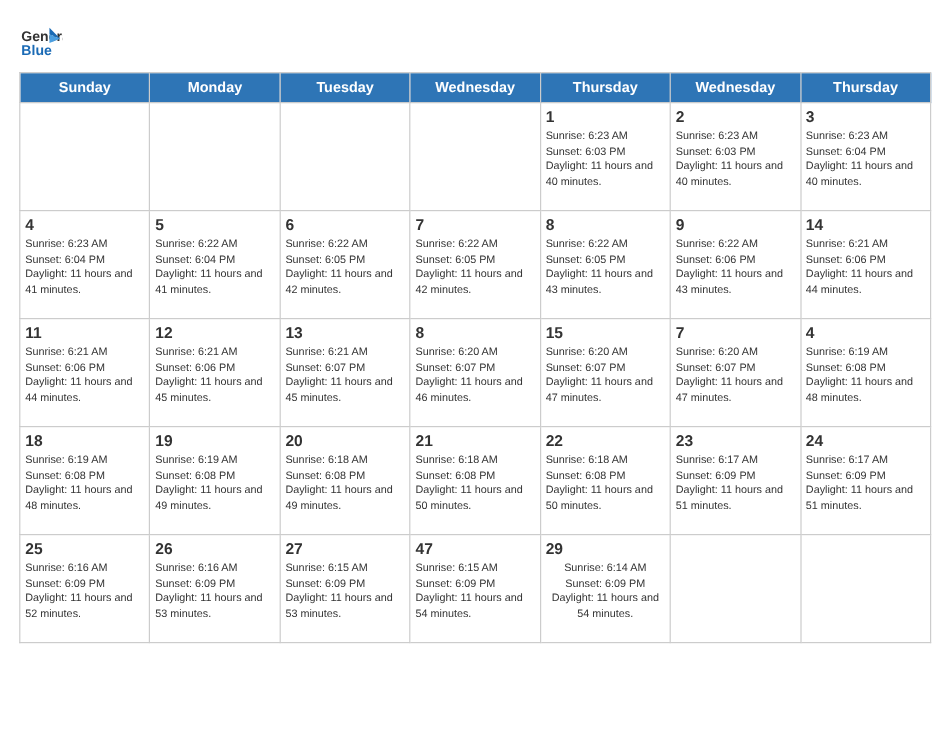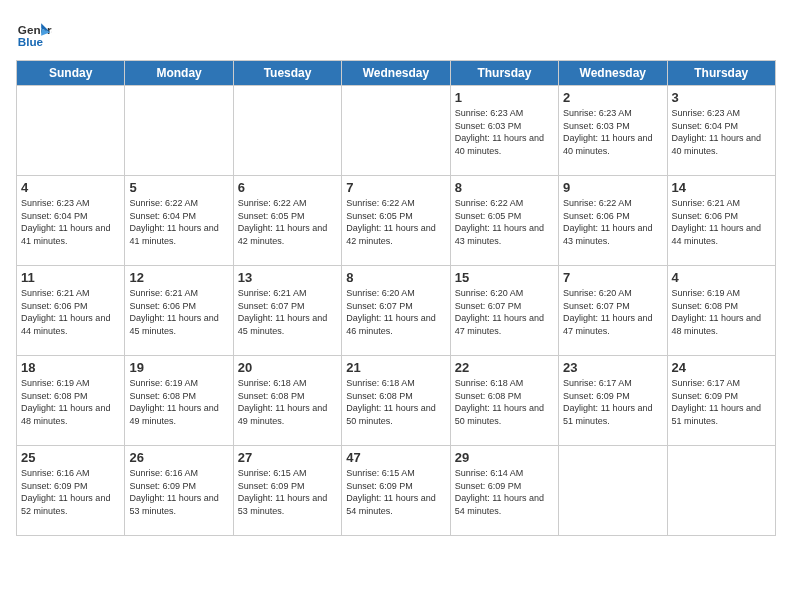--- a/index.html
+++ b/index.html
@@ -285,21 +285,21 @@
 Daylight: 11 hours and 53 minutes.</div>
         </td>
         <td>
           <span class="day-number">47</span>
           <div class="cell-text" style="white-space: pre-line;">Sunrise: 6:15 AM
 Sunset: 6:09 PM
 Daylight: 11 hours and 54 minutes.</div>
         </td>
         <td>
           <span class="day-number">29</span>
-          <div class="cell-text" style="white-space: pre-line;">Sunrise: 6:14 AM
+          <div class="cell-text" style="white-space: pre-line; text-align: center;">Sunrise: 6:14 AM
 Sunset: 6:09 PM
 Daylight: 11 hours and 54 minutes.</div>
         </td>
         <td class="empty-cell"></td>
         <td class="empty-cell"></td>
       </tr>
     </tbody>
 </table>
 
 </body></html>

